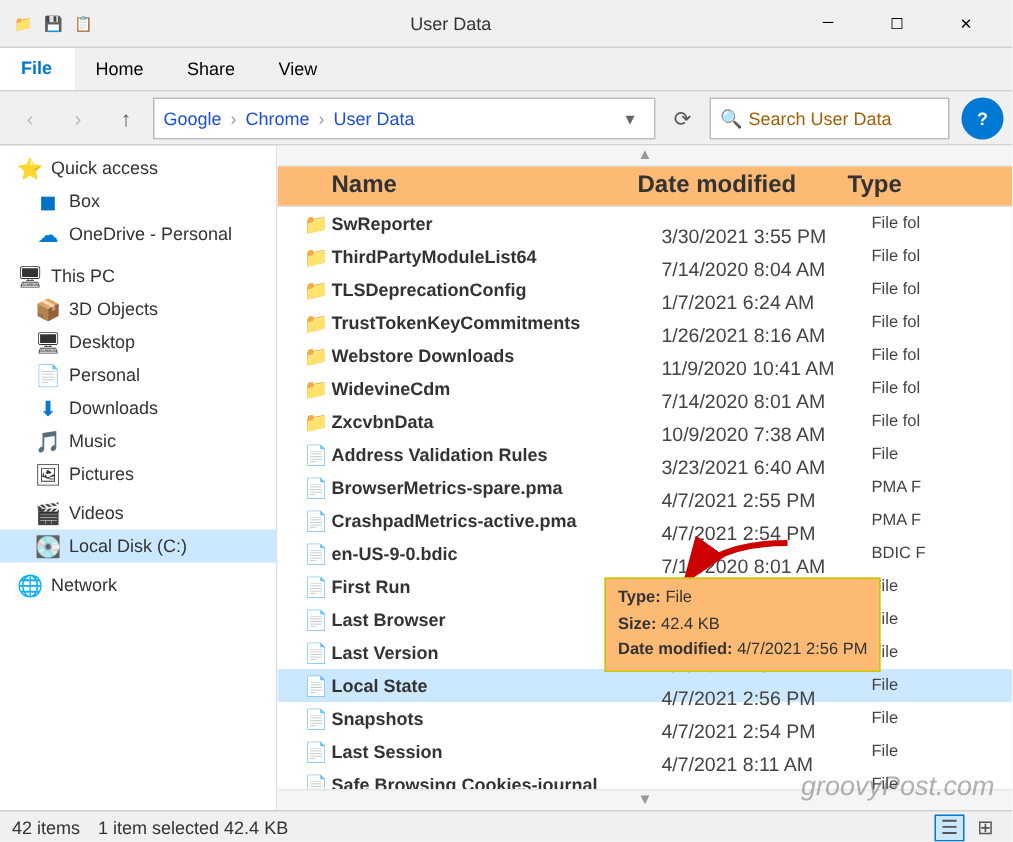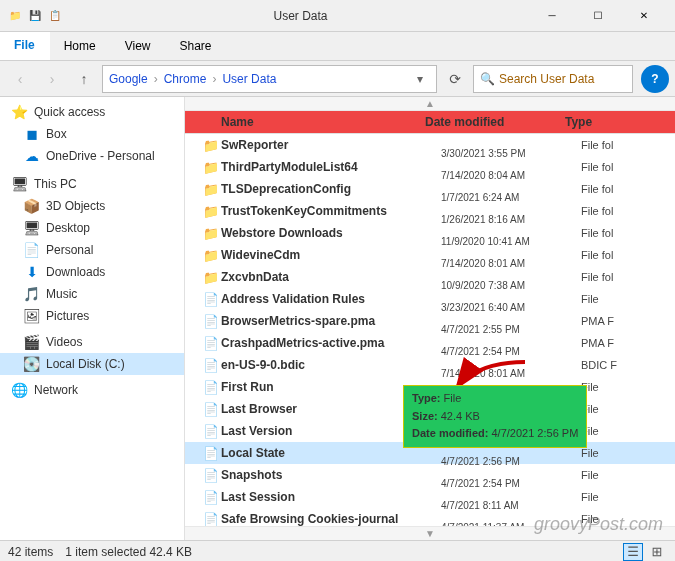--- a/index.html
+++ b/index.html
@@ -111,22 +111,22 @@
       flex: 1;
       background: white;
       display: flex;
       flex-direction: column;
       overflow: hidden;
       position: relative;
     }
     .file-list-header {
       display: flex;
       border-bottom: 1px solid #e0e0e0;
-      background: #ef4444;
-      font-size: 12px;
+      background: #fdba74;
+      font-size: 16px;
       font-weight: 600;
       color: #333;
       padding: 4px 0;
       flex-shrink: 0;
     }
     .col-name { width: 240px; padding-left: 36px; }
     .col-date { width: 140px; }
     .col-type { flex: 1; }
     .file-list-scroll {
       flex: 1;
@@ -137,27 +137,27 @@
       display: flex;
       align-items: center;
       height: 22px;
       font-size: 12px;
       cursor: pointer;
       color: #333;
     }
     .file-row.highlighted { background: #cce8ff; }
     .file-icon { width: 20px; text-align: center; font-size: 13px; flex-shrink: 0; margin-left: 16px; }
     .file-name { width: 220px; overflow: hidden; text-overflow: ellipsis; white-space: nowrap; font-weight: bold; }
-    .file-date { width: 140px; font-size: 10px; color: #444; margin-top: 16px; }
+    .file-date { width: 140px; font-size: 13px; color: #444; margin-top: 16px; }
     .file-type { flex: 1; font-size: 11px; color: #444; overflow: hidden; text-overflow: ellipsis; white-space: nowrap; }
 
     
     .tooltip-popup {
       position: absolute;
-      background: #22c55e;
+      background: #fdba74;
       border: 1px solid #c8c800;
       padding: 4px 8px;
       font-size: 11px;
       color: #333;
       line-height: 1.6;
       z-index: 100;
       pointer-events: none;
     }
 
     
@@ -223,22 +223,22 @@
     <div class="title-btn">─</div>
     <div class="title-btn">☐</div>
     <div class="title-btn close">✕</div>
   </div>
 </div>
 
 <div class="ribbon">
   <div class="ribbon-tabs">
     <div class="ribbon-tab active">File</div>
     <div class="ribbon-tab">Home</div>
+    <div class="ribbon-tab">Share</div>
     <div class="ribbon-tab">View</div>
-    <div class="ribbon-tab">Share</div>
   </div>
 </div>
 
 <div class="toolbar">
   <div class="nav-btn disabled">‹</div>
   <div class="nav-btn disabled">›</div>
   <div class="nav-btn">↑</div>
   <div class="address-bar">
     <span class="breadcrumb-part">Google</span>
     <span class="breadcrumb-sep">›</span>

